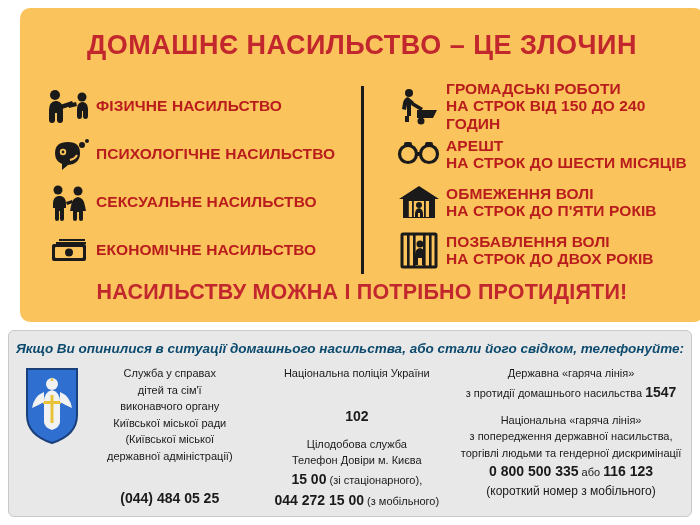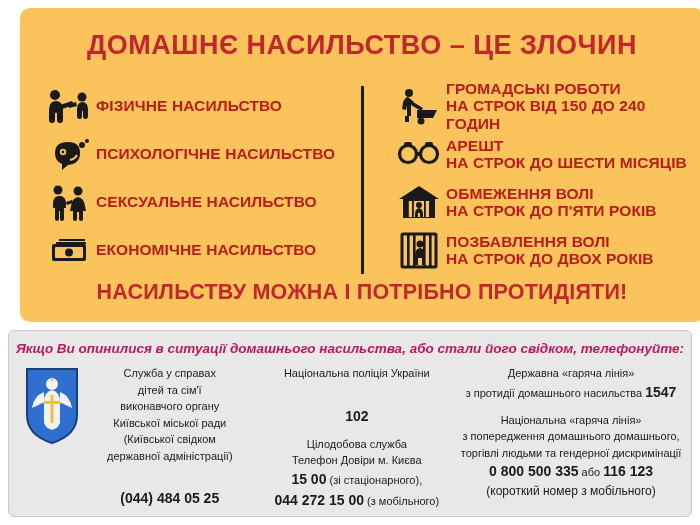--- a/index.html
+++ b/index.html
@@ -108,21 +108,21 @@
     border: 1px solid #c9c9c9;
     border-radius: 6px;
     box-sizing: border-box;
   }
   .bottom-title {
     position: absolute;
     left: 0;
     top: 10px;
     width: 100%;
     text-align: center;
-    color: #be185d;
+    color: #0c4a6e;
     font-size: 13.5px;
     font-weight: bold;
     font-style: italic;
   }
   .bottom-cols {
     position: absolute;
     left: 0;
     top: 34px;
     width: 100%;
     display: flex;
@@ -350,21 +350,21 @@
             </g>
             <path d="M21 25 q-10 4 -12 16 q7 -3 12 -6 z" fill="#f2f2f2"></path>
             <path d="M37 25 q10 4 12 16 q-7 -3 -12 -6 z" fill="#f2f2f2"></path>
           </svg>
         </span>
         <div class="bcol-1-text">
           <div>Служба у справах</div>
           <div>дітей та сім'ї</div>
           <div>виконавчого органу</div>
           <div>Київської міської ради</div>
-          <div>(Київської свідком</div>
+          <div>(Київської міської</div>
           <div>державної адміністрації)</div>
           <div class="b-big">(044) 484 05 25</div>
         </div>
       </div>
 
       <div class="bcol bcol-2">
         <div>Національна поліція України</div>
         <div class="b-big">102</div>
         <div class="b-gap"></div>
         <div>Цілодобова служба</div>
@@ -380,21 +380,21 @@
       </div>
 
       <div class="bcol bcol-3">
         <div>Державна «гаряча лінія»</div>
         <div>
           <span>з протидії домашнього насильства</span>
           <span class="b-big">1547</span>
         </div>
         <div class="b-gap"></div>
         <div>Національна «гаряча лінія»</div>
-        <div>з попередження домашнього домашнього,</div>
+        <div>з попередження державної насильства,</div>
         <div>торгівлі людьми та гендерної дискримінації</div>
         <div>
           <span class="b-big">0 800 500 335</span>
           <span>або</span>
           <span class="b-big">116 123</span>
         </div>
         <div class="b-small">(короткий номер з мобільного)</div>
       </div>
 
     </div>

